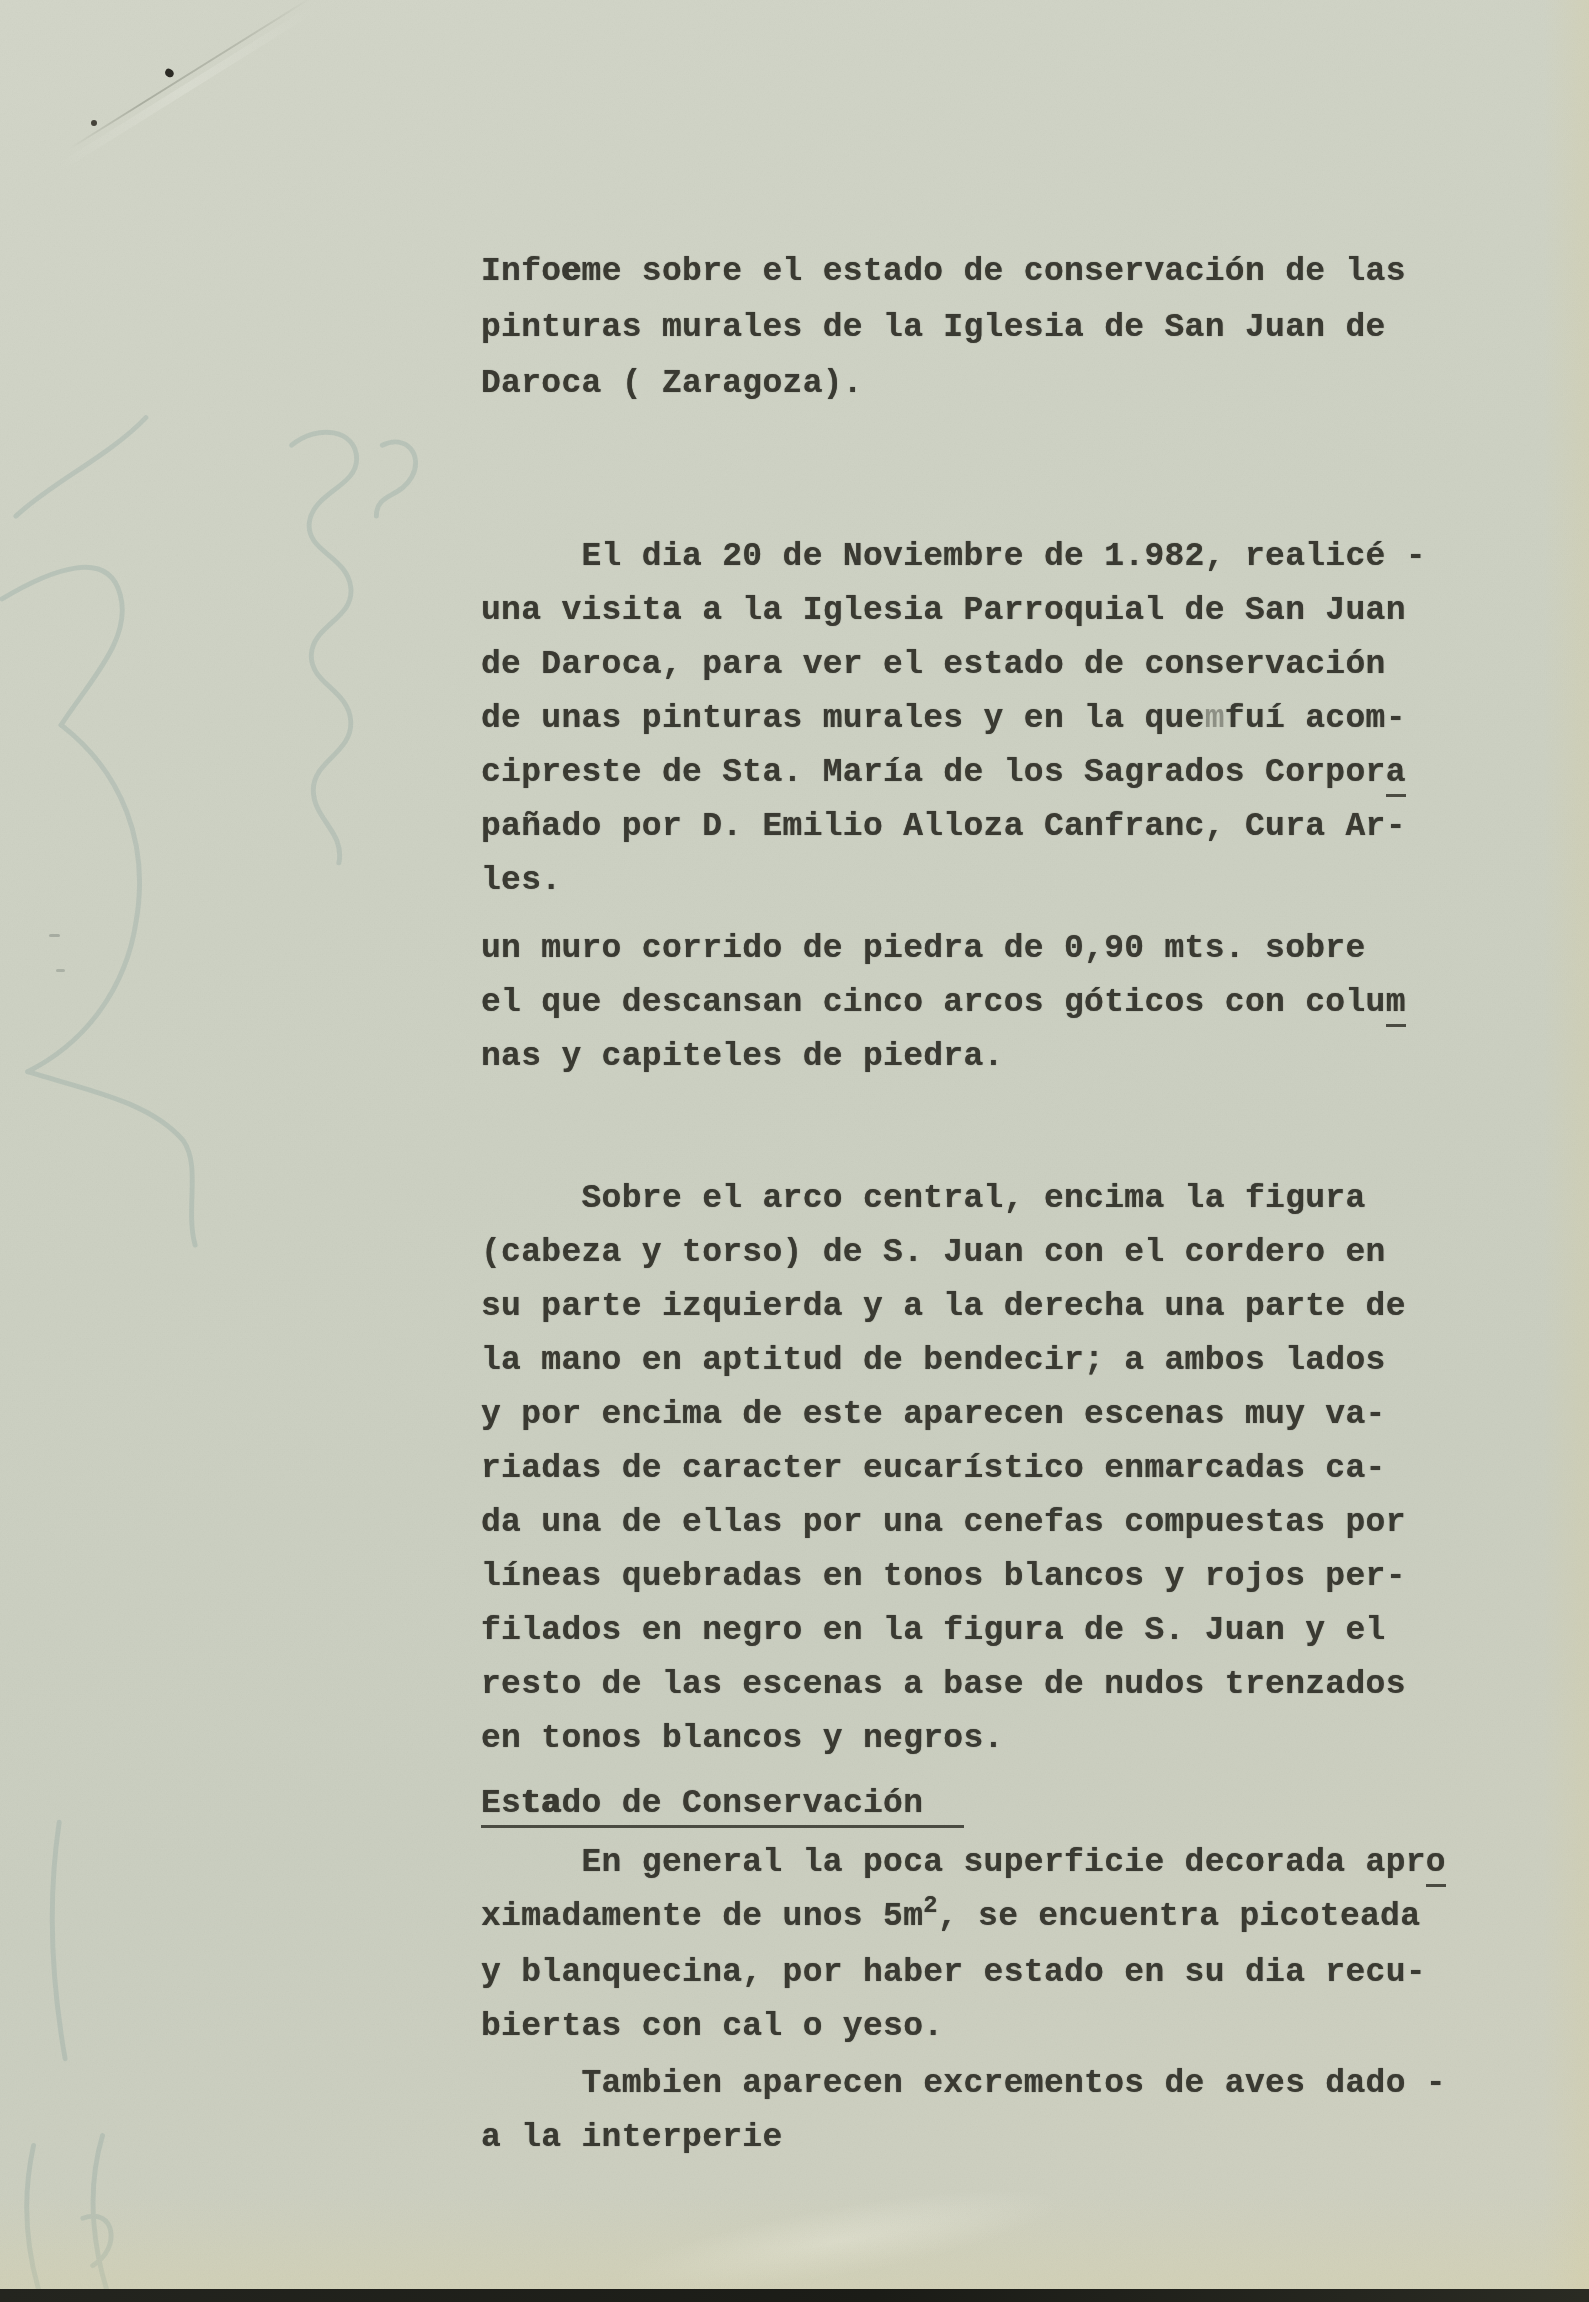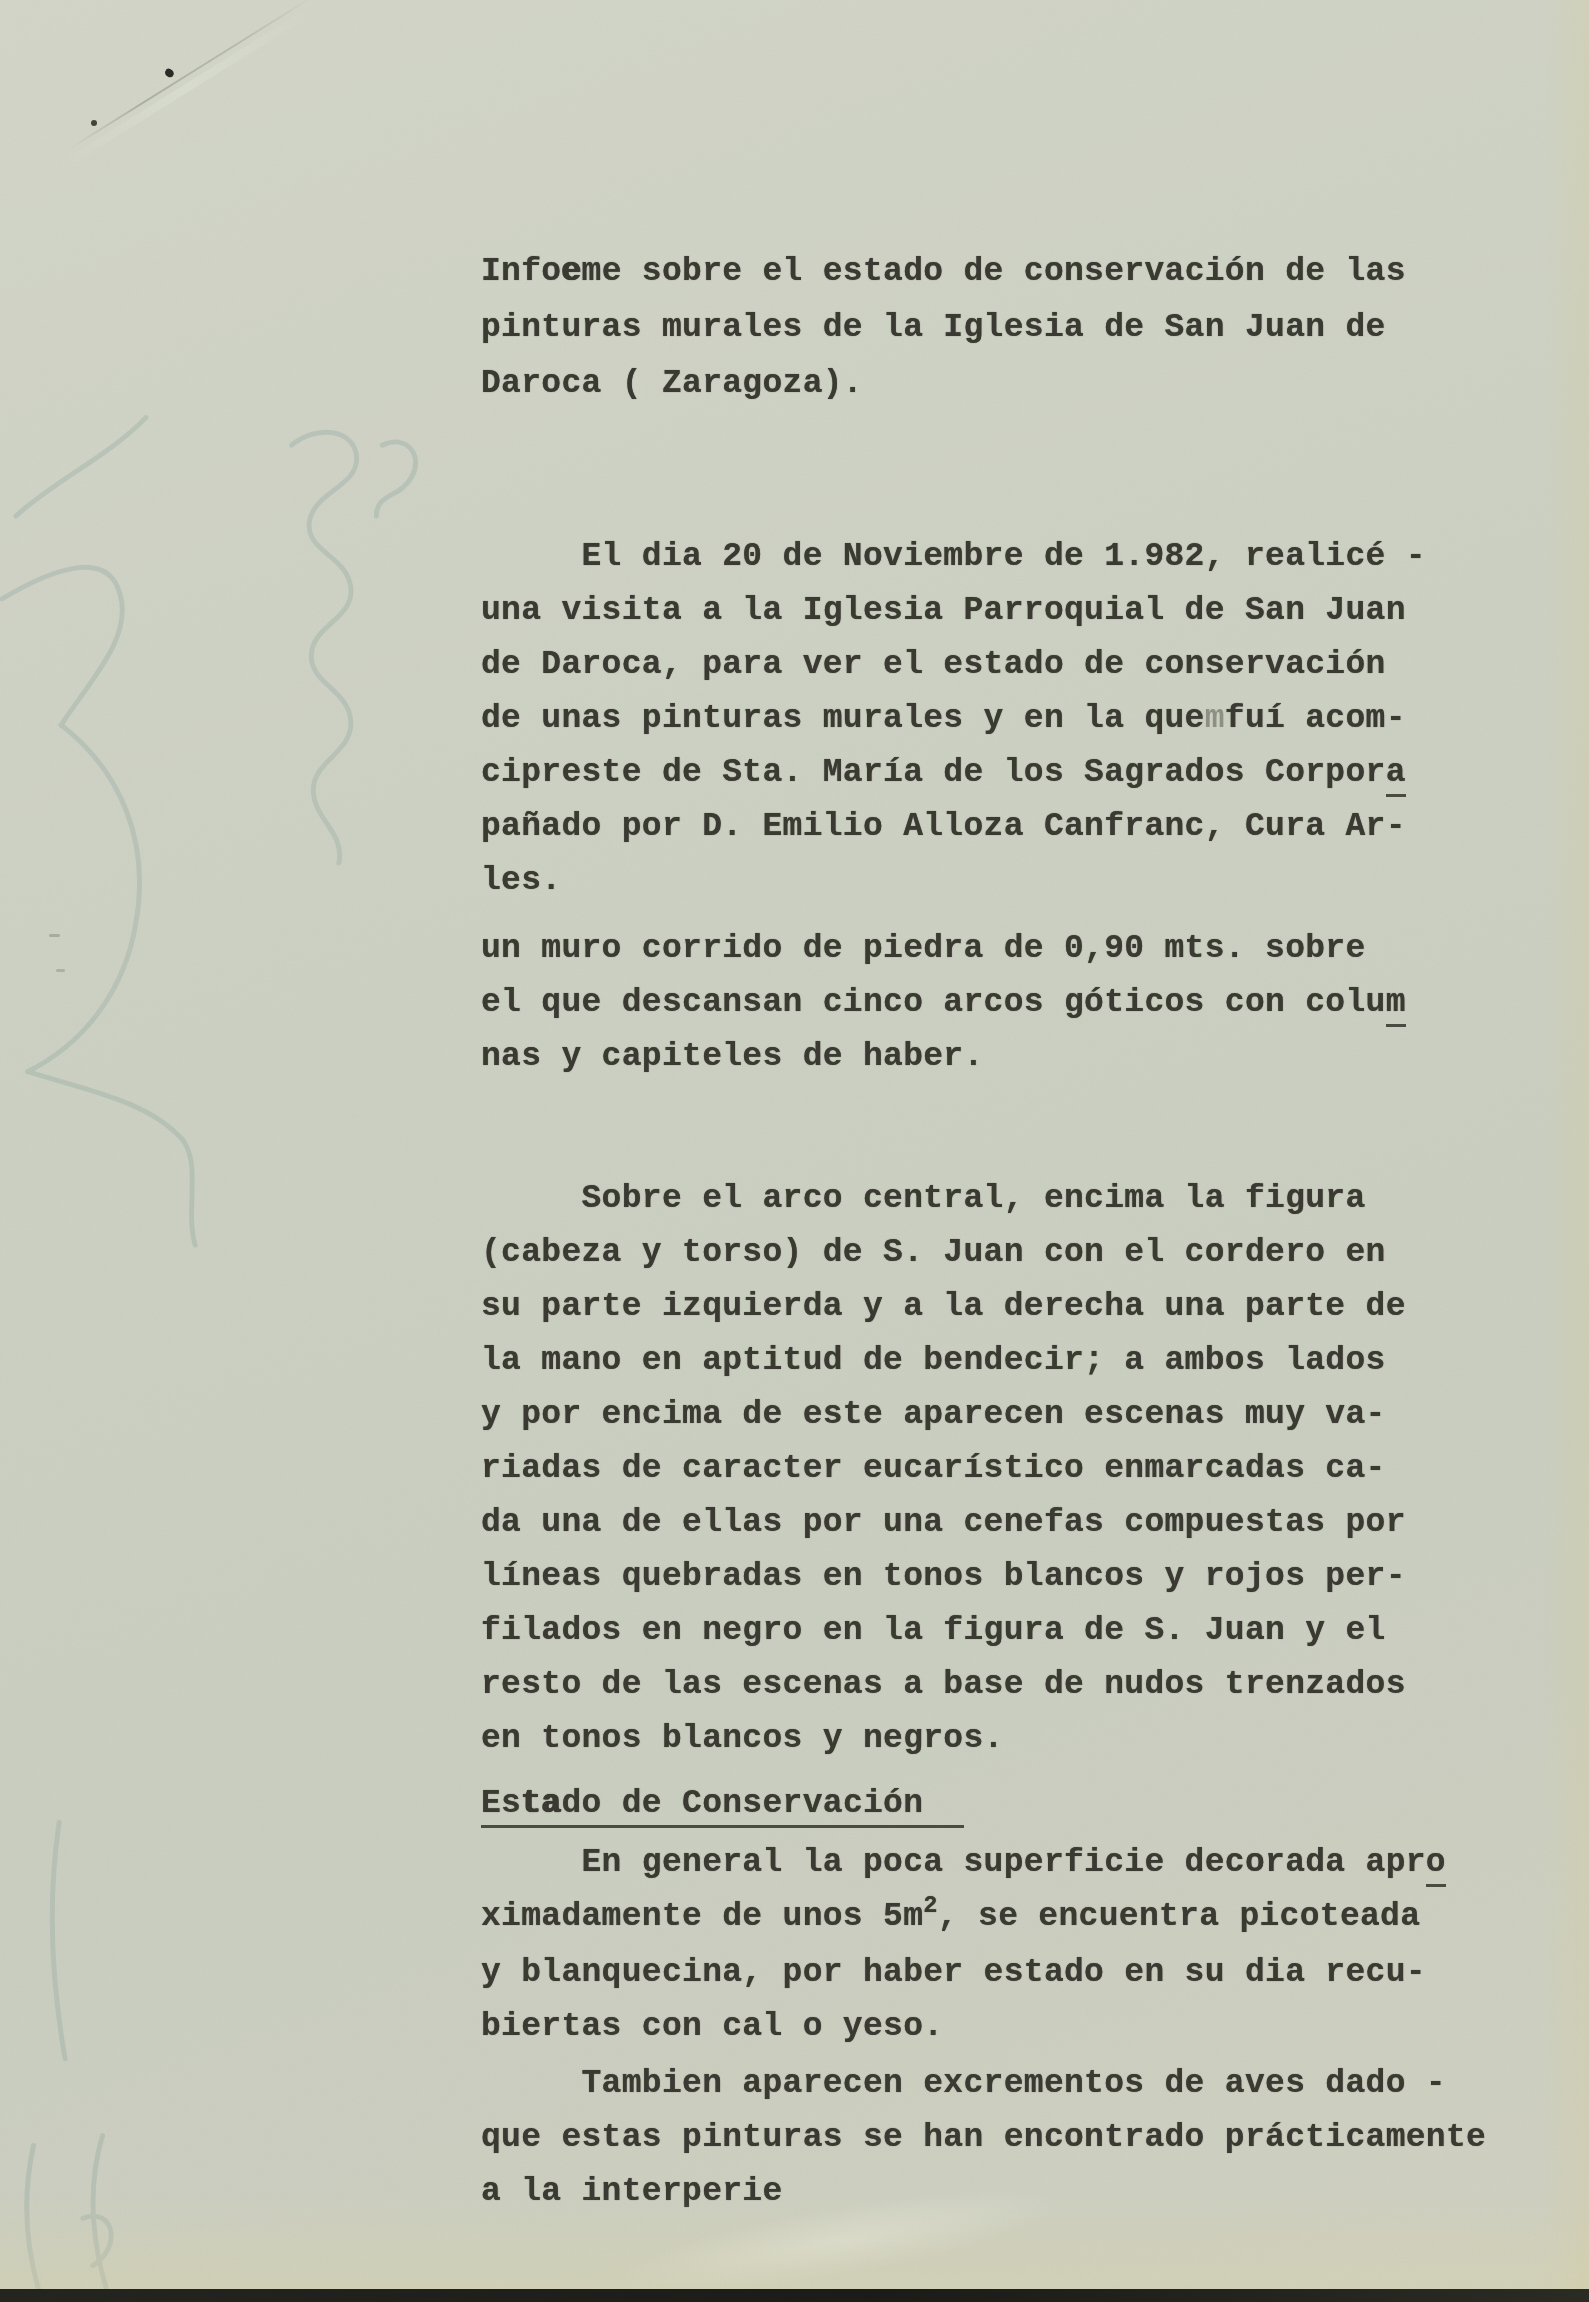--- a/index.html
+++ b/index.html
@@ -95,21 +95,21 @@
         <div class="line"><span>una visita a la Iglesia Parroquial de San Juan</span></div>
         <div class="line"><span>de Daroca, para ver el estado de conservación</span></div>
         <div class="line"><span>de unas pinturas murales y en la que</span><span class="faint">m</span><span>fuí acom-</span></div>
         <div class="line"><span>cipreste de Sta. María de los Sagrados Corpor</span><span class="u">a</span></div>
         <div class="line"><span>pañado por D. Emilio Alloza Canfranc, Cura Ar-</span></div>
         <div class="line"><span>les.</span></div>
       </div>
     <div class="block" style="top:922px">
         <div class="line"><span>un muro corrido de piedra de 0,90 mts. sobre</span></div>
         <div class="line"><span>el que descansan cinco arcos góticos con colu</span><span class="u">m</span></div>
-        <div class="line"><span>nas y capiteles de haber.</span></div>
+        <div class="line"><span>nas y capiteles de piedra.</span></div>
       </div>
     <div class="block" style="top:1172px">
         <div class="line"><span>     Sobre el arco central, encima la figura</span></div>
         <div class="line"><span>(cabeza y torso) de S. Juan con el cordero en</span></div>
         <div class="line"><span>su parte izquierda y a la derecha una parte de</span></div>
         <div class="line"><span>la mano en aptitud de bendecir; a ambos lados</span></div>
         <div class="line"><span>y por encima de este aparecen escenas muy va-</span></div>
         <div class="line"><span>riadas de caracter eucarístico enmarcadas ca-</span></div>
         <div class="line"><span>da una de ellas por una cenefas compuestas por</span></div>
         <div class="line"><span>líneas quebradas en tonos blancos y rojos per-</span></div>
@@ -121,21 +121,20 @@
         <div class="line"><span class="u">Es</span><span class="u heavy">ta</span><span class="u">do de Conservación  </span></div>
       </div>
     <div class="block" style="top:1836px">
         <div class="line"><span>     En general la poca superficie decorada apr</span><span class="u">o</span></div>
         <div class="line"><span>ximadamente de unos 5m</span><span class="sup">2</span><span>, se encuentra picoteada</span></div>
         <div class="line"><span>y blanquecina, por haber estado en su dia recu-</span></div>
         <div class="line"><span>biertas con cal o yeso.</span></div>
       </div>
     <div class="block" style="top:2057px">
         <div class="line"><span>     Tambien aparecen excrementos de aves dado -</span></div>
-        <div class="line"><span>que estas pinturas se han encontrado prácticamente</span></div>
         <div class="line"><span>a la interperie</span></div>
       </div>
   </div>
 
   <div class="artifact crease-top-glow"></div>
   <div class="artifact crease-top"></div>
   <div class="artifact speck1"></div>
   <div class="artifact speck2"></div>
   <div class="artifact dash1"></div>
   <div class="artifact dash2"></div>

